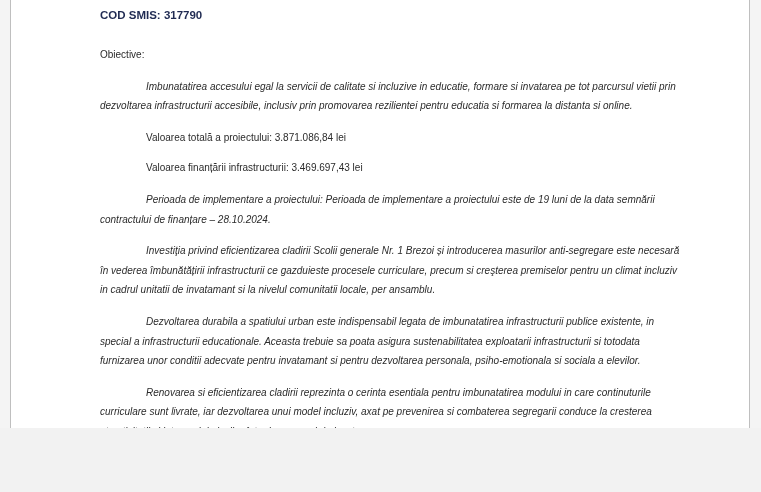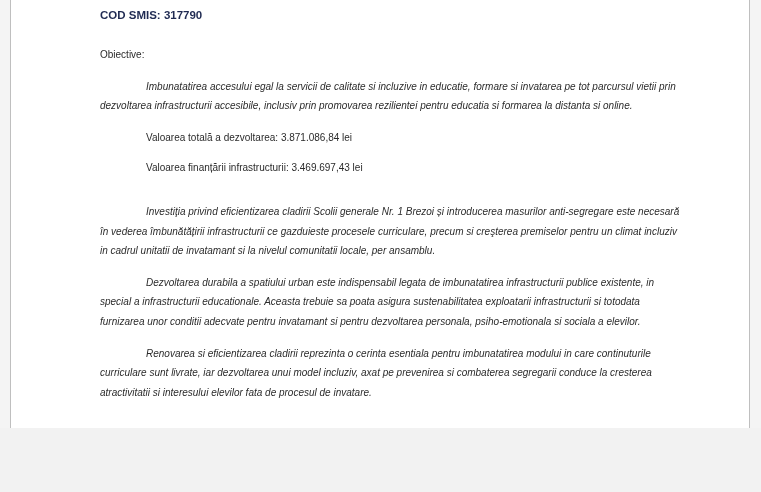--- a/index.html
+++ b/index.html
@@ -158,28 +158,29 @@
         <div class="lead-gap"></div>
 
         <p class="para">Obiective:</p>
 
         <div class="para-gap"></div>
 
         <p class="para indent para-justify">Imbunatatirea accesului egal la servicii de calitate si incluzive in educatie, formare si invatarea pe tot parcursul vietii prin dezvoltarea infrastructurii  accesibile, inclusiv prin promovarea rezilientei pentru educatia si formarea la distanta si online.</p>
 
         <div class="para-gap"></div>
 
-        <p class="para indent">Valoarea totală a dezvoltarea: 3.871.086,84 lei</p>
+        <p class="para indent">Valoarea totală a proiectului: 3.871.086,84 lei</p>
 
         <div class="para-gap-sm"></div>
 
         <p class="para indent">Valoarea finanțării infrastructurii: 3.469.697,43 lei</p>
 
         <div class="para-gap"></div>
 
+        <p class="para indent para-justify">Perioada de implementare a proiectului: Perioada de implementare a proiectului este de 19 luni de la data semnării contractului de finanțare – 28.10.2024.</p>
 
         <div class="para-gap"></div>
 
         <p class="para indent para-justify">Investiţia privind eficientizarea cladirii Scolii generale Nr. 1 Brezoi și introducerea masurilor anti-segregare este necesară în vederea îmbunătățirii infrastructurii ce gazduieste procesele curriculare, precum si creşterea premiselor pentru un climat incluziv in cadrul unitatii de invatamant si la nivelul comunitatii locale, per ansamblu.</p>
 
         <div class="para-gap"></div>
 
         <p class="para indent para-justify">Dezvoltarea durabila a spatiului urban este indispensabil legata de imbunatatirea infrastructurii publice existente, in special a infrastructurii educationale. Aceasta trebuie sa poata asigura sustenabilitatea exploatarii infrastructurii si totodata furnizarea unor conditii adecvate pentru invatamant si pentru dezvoltarea personala, psiho-emotionala si sociala a elevilor.</p>
 
         <div class="para-gap"></div>

